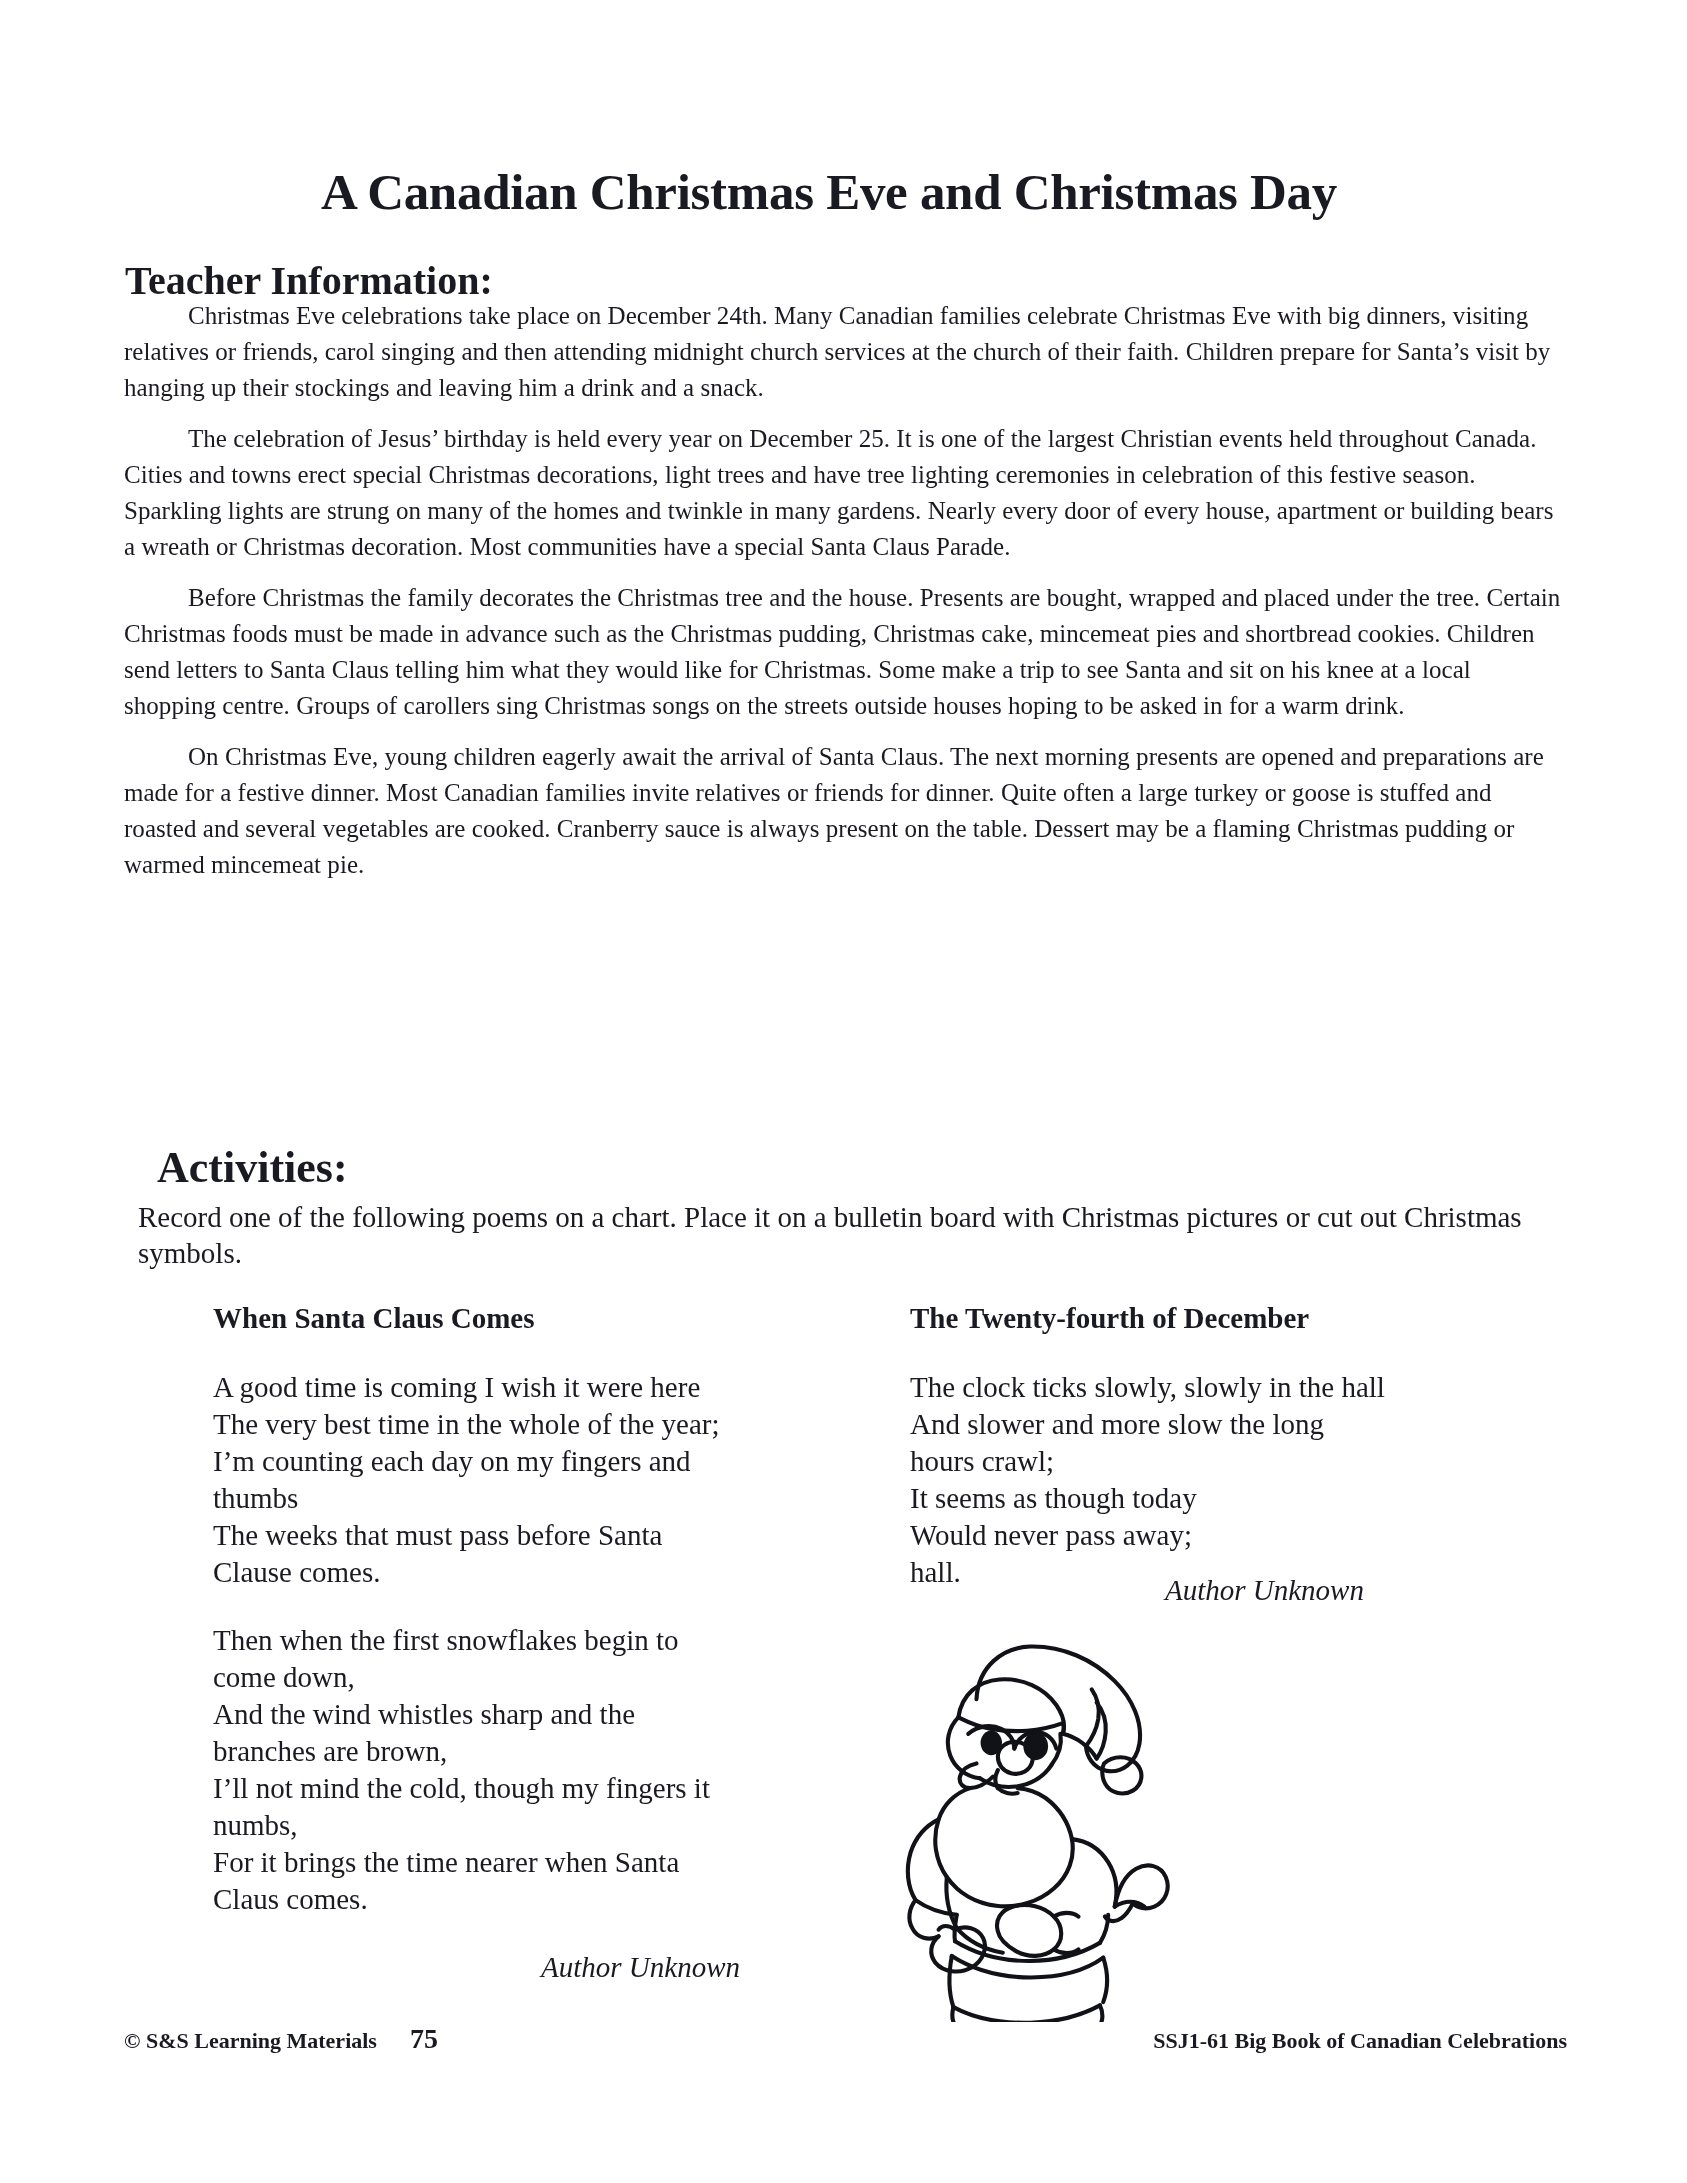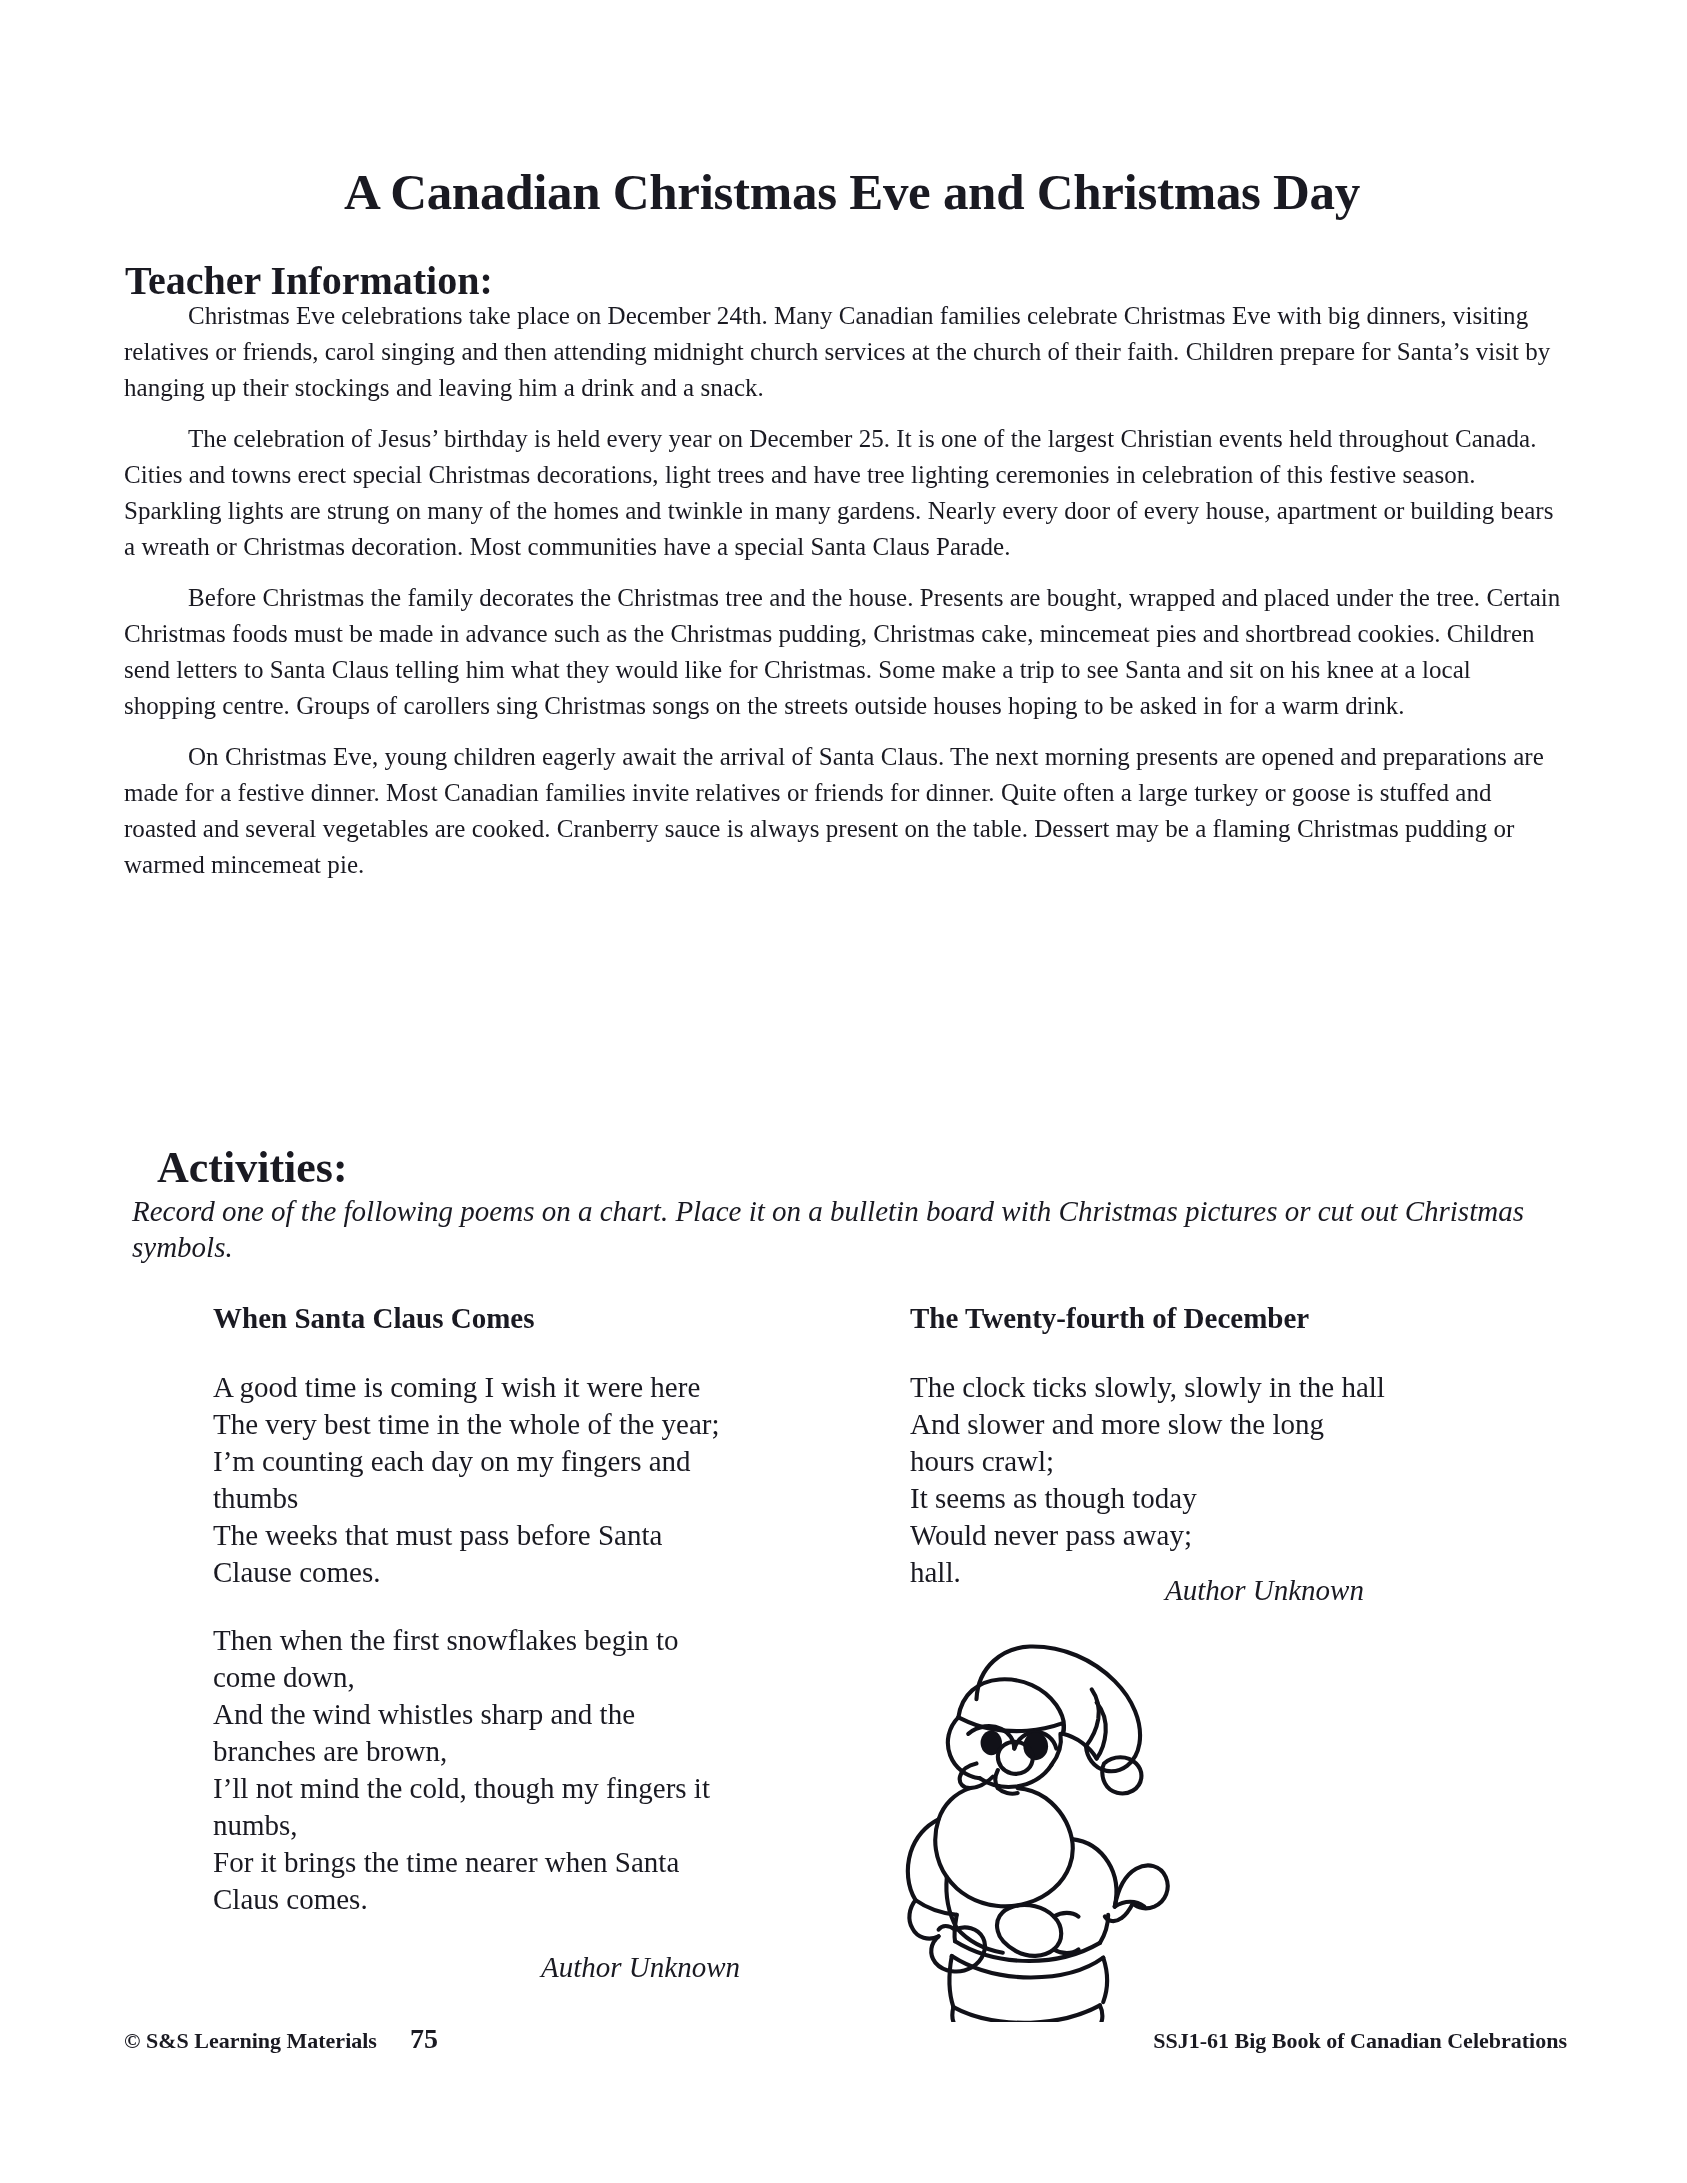--- a/index.html
+++ b/index.html
@@ -13,21 +13,21 @@
     width: 1687px;
     height: 2183px;
     background: #ffffff;
     color: #1a1a22;
     font-family: "Liberation Serif", "DejaVu Serif", serif;
     overflow: hidden;
     box-sizing: border-box;
   }
   .page-title {
     position: absolute;
-    left: 132px;
+    left: 109px;
     top: 132px;
     width: 1440px;
     text-align: center;
     font-size: 51px;
     font-weight: bold;
     letter-spacing: -0.3px;
     line-height: 1.05;
   }
   .section-heading {
     position: absolute;
@@ -62,21 +62,21 @@
   .teacher-body { top: 298px; }
 
   .activities-intro {
     position: absolute;
     left: 124px;
     top: 1185px;
     width: 1446px;
     font-size: 29px;
     line-height: 36px;
   }
-  .activities-intro p { margin: 8px; text-indent: 0; font-style: italic; }
+  .activities-intro p { margin: 14px; text-indent: 0; }
 
   .poem-col {
     position: absolute;
     font-size: 29px;
     line-height: 37px;
   }
   .poem-col.left  { left: 213px;  top: 1300px; width: 577px; }
   .poem-col.right { left: 910px; top: 1300px; width: 544px; }
 
   .poem-title {

